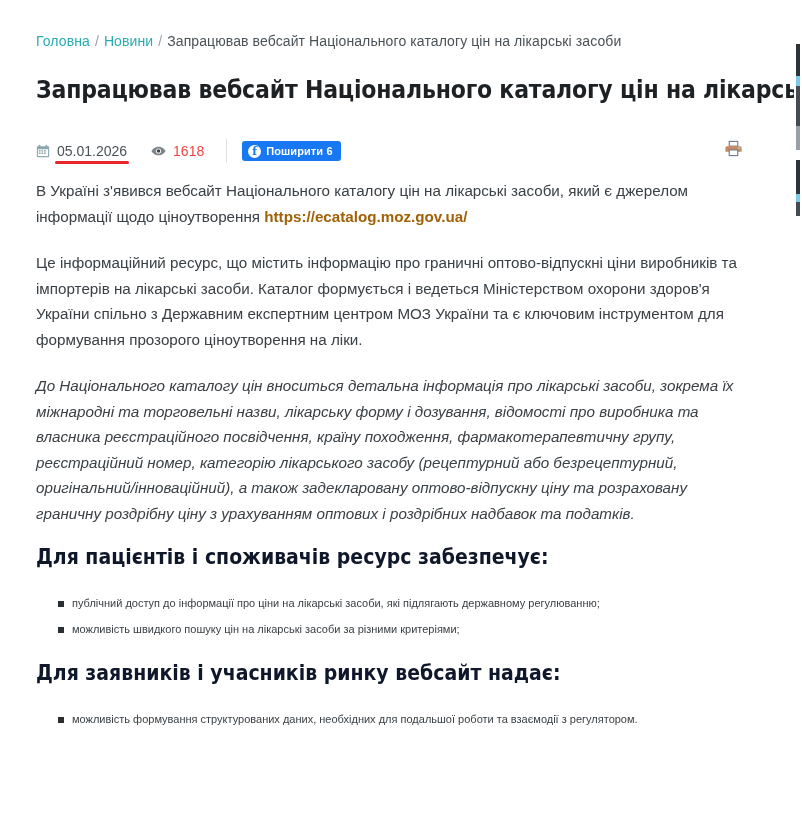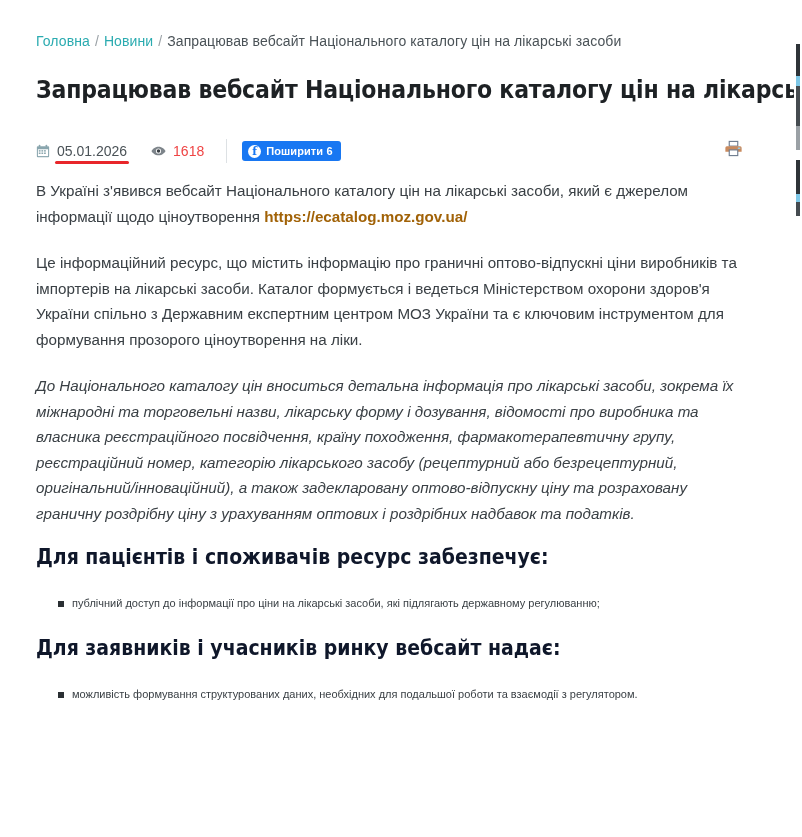--- a/index.html
+++ b/index.html
@@ -285,20 +285,21 @@
       <p><span>В Україні з'явився вебсайт Національного каталогу цін на лікарські засоби, який є джерелом інформації щодо ціноутворення </span><a class="inline-link">https://ecatalog.moz.gov.ua/</a></p>
 
       <p>Це інформаційний ресурс, що містить інформацію про граничні оптово-відпускні ціни виробників та імпортерів на лікарські засоби. Каталог формується і ведеться Міністерством охорони здоров'я України спільно з Державним експертним центром МОЗ України та є ключовим інструментом для формування прозорого ціноутворення на ліки.</p>
 
       <p class="tight">До Національного каталогу цін вноситься детальна інформація про лікарські засоби, зокрема їх міжнародні та торговельні назви, лікарську форму і дозування, відомості про виробника та власника реєстраційного посвідчення, країну походження, фармакотерапевтичну групу, реєстраційний номер, категорію лікарського засобу (рецептурний або безрецептурний, оригінальний/інноваційний), а також задекларовану оптово-відпускну ціну та розраховану граничну роздрібну ціну з урахуванням оптових і роздрібних надбавок та податків.</p>
 
       <h3 class="section-head">Для пацієнтів і споживачів ресурс забезпечує:</h3>
       <div class="spacer-sm"></div>
       <ul class="bullets">
         <li>публічний доступ до інформації про ціни на лікарські засоби, які підлягають державному регулюванню;</li>
+        <li>можливість швидкого пошуку цін на лікарські засоби за різними критеріями;</li>
       </ul>
 
       <h3 class="section-head">Для заявників і учасників ринку вебсайт надає:</h3>
       <div class="spacer-sm"></div>
       <ul class="bullets">
         <li>можливість формування структурованих даних, необхідних для подальшої роботи та взаємодії з регулятором.</li>
       </ul>
 
     </div>
   </div>

